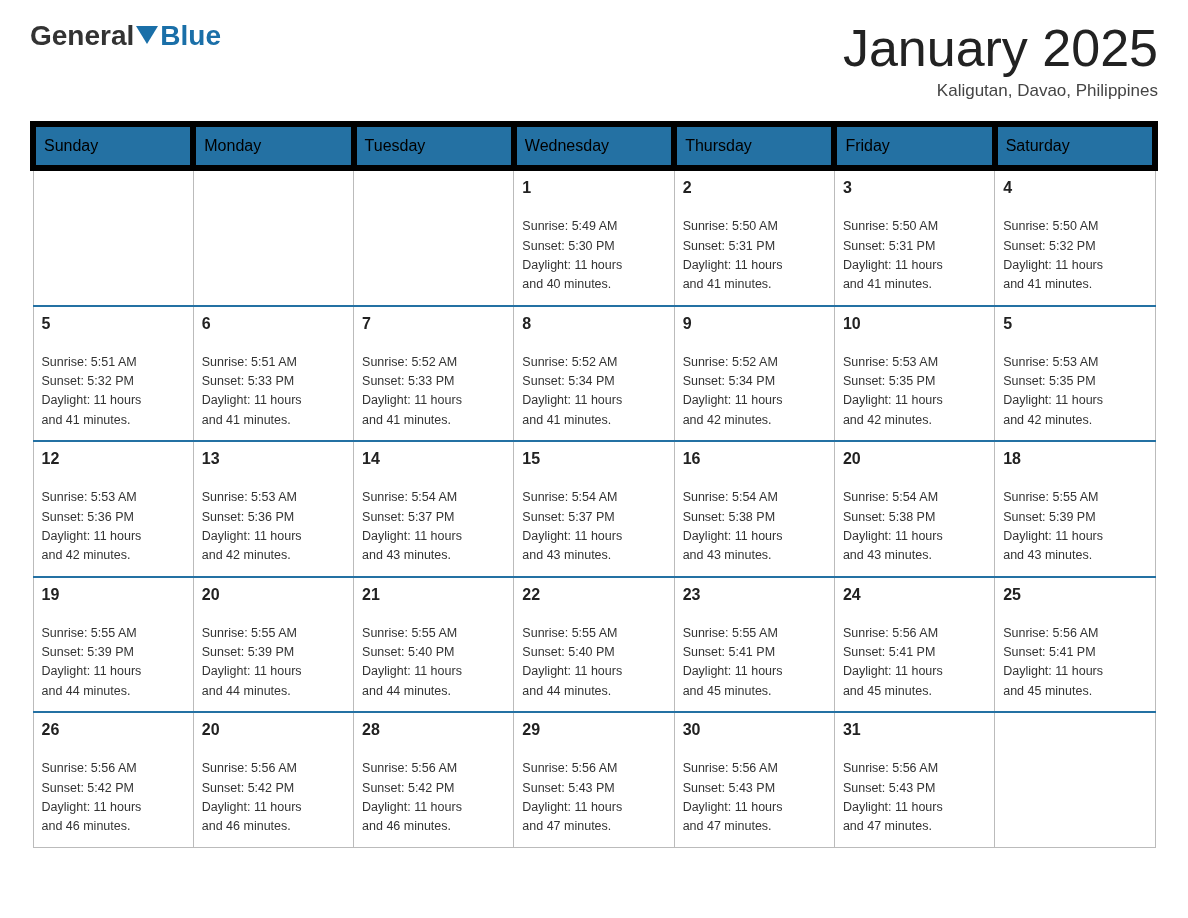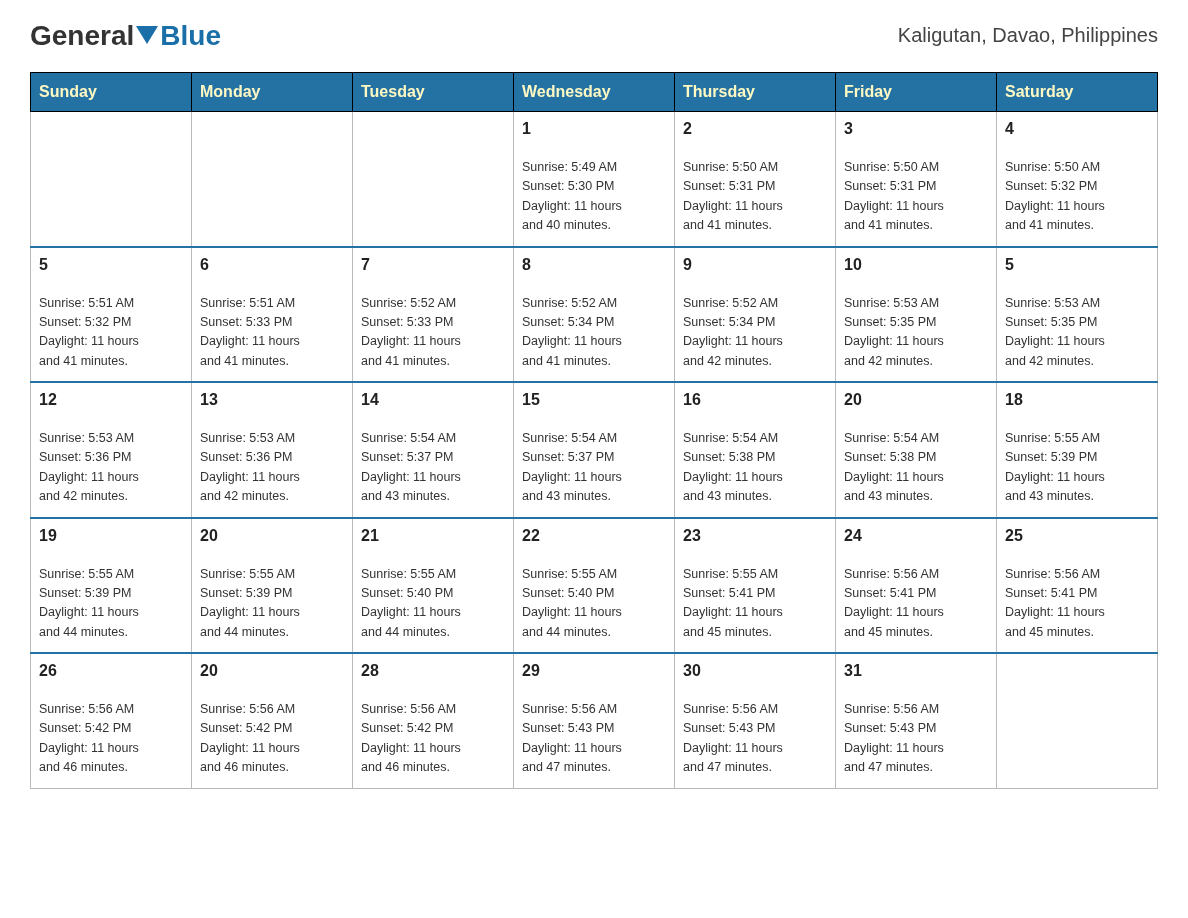--- a/index.html
+++ b/index.html
@@ -19,37 +19,37 @@
     .title-section {
       text-align: right;
     }
     .month-title {
       font-size: 52px;
       font-weight: normal;
       color: #222;
       line-height: 1.1;
     }
     .location {
-      font-size: 20px;
+      font-size: 17px;
       color: #444;
       margin-top: 4px;
     }
     .calendar-table {
       width: 100%;
       border-collapse: collapse;
       border: 1px solid #999;
     }
     .calendar-table th {
       background-color: #2471a3;
-      color: #fef9c3;
+      color: #000000;
       padding: 10px 8px;
       font-size: 16px;
-      font-weight: bold;
+      font-weight: normal;
       text-align: left;
-      border: 1px solid #000000;
+      border: 6px solid #000000;
     }
     .calendar-table td {
       vertical-align: top;
       padding: 8px 8px 10px 8px;
       border: 1px solid #bbb;
       width: 14.28%;
       height: 120px;
       font-size: 13px;
       color: #333;
     }
@@ -91,20 +91,21 @@
       <span style="font-size:28px;font-weight:bold;color:#333;">General</span>
       <svg width="22" height="22" viewBox="0 0 22 22" style="margin-left:2px;margin-top:2px;">
         <polygon points="0,0 22,0 11,18" fill="#1a6fa8"></polygon>
       </svg>
     </div>
     <div>
       <span style="font-size:28px;font-weight:bold;color:#1a6fa8;margin-left:2px;">Blue</span>
     </div>
   </div>
   <div class="title-section">
+    <div class="month-title">January 2025</div>
     <div class="location">Kaligutan, Davao, Philippines</div>
   </div>
 </div>
 
 <table class="calendar-table">
   <thead>
     <tr>
       <th>Sunday</th>
       <th>Monday</th>
       <th>Tuesday</th>

